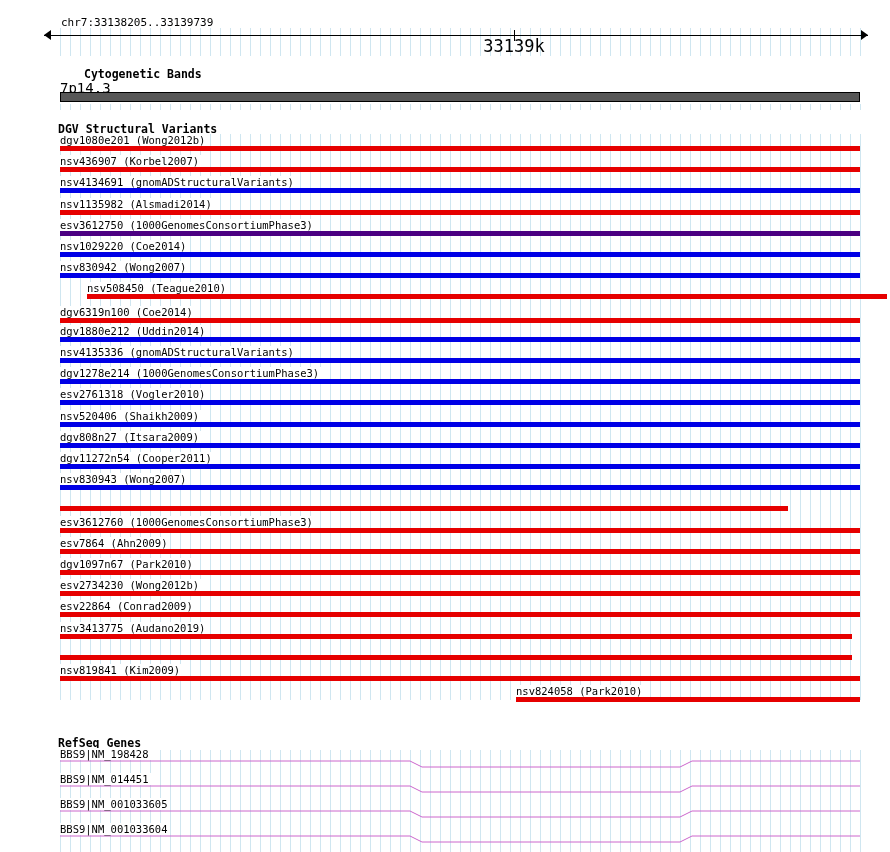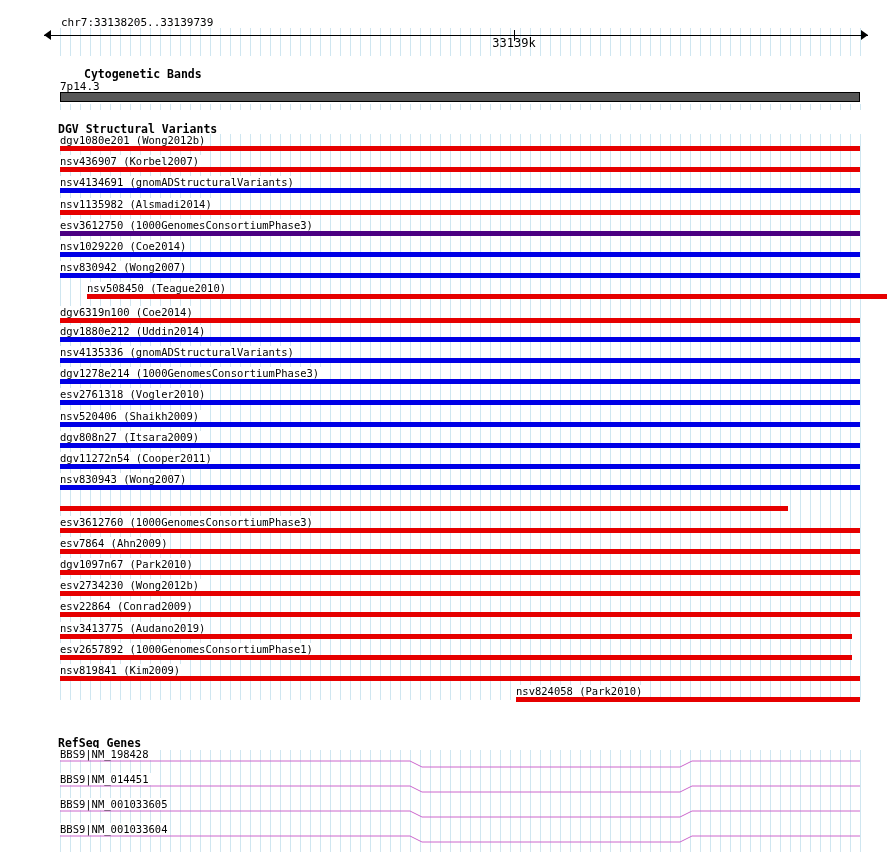--- a/index.html
+++ b/index.html
@@ -72,37 +72,37 @@
   .ruler .tick {
     position: absolute;
     top: 0px;
     width: 1px;
     height: 11px;
     background: #000;
   }
   .ruler-num {
     position: absolute;
     top: 36px;
-    font-size: 12px;
+    font-size: 17px;
     transform: translateX(-50%);
   }
   
   .section-title {
     position: absolute;
     left: 58px;
     font-weight: bold;
     font-size: 11.5px;
     letter-spacing: 0px;
     white-space: nowrap;
   }
   
   .cyto-label {
     position: absolute;
     left: 60px;
-    font-size: 11px;
+    font-size: 14px;
   }
   .cyto-bar {
     position: absolute;
     left: 60px;
     width: 800px;
     height: 10px;
     background: #6e6e6e;
     border: 1px solid #000;
     box-sizing: border-box;
   }
@@ -272,21 +272,20 @@
       </div>
       <div class="track-row" style="top: 600.4px;">
         <div class="track-label">esv22864 (Conrad2009)</div>
         <div class="track-bar" style="left: 60px; width: 800px; background: rgb(230, 0, 0);"></div>
       </div>
       <div class="track-row" style="top: 621.6px;">
         <div class="track-label">nsv3413775 (Audano2019)</div>
         <div class="track-bar" style="left: 60px; width: 792px; background: rgb(230, 0, 0);"></div>
       </div>
       <div class="track-row" style="top: 642.8px;">
-        <div class="track-label">esv2657892 (1000GenomesConsortiumPhase1)</div>
         <div class="track-bar" style="left: 60px; width: 792px; background: rgb(230, 0, 0);"></div>
       </div>
       <div class="track-row" style="top: 664px;">
         <div class="track-label">nsv819841 (Kim2009)</div>
         <div class="track-bar" style="left: 60px; width: 800px; background: rgb(230, 0, 0);"></div>
       </div>
       <div class="track-row" style="top: 685.2px;">
         <div class="track-label" style="left: 516px;">nsv824058 (Park2010)</div>
         <div class="track-bar" style="left: 516px; width: 344px; background: rgb(230, 0, 0);"></div>
       </div>

